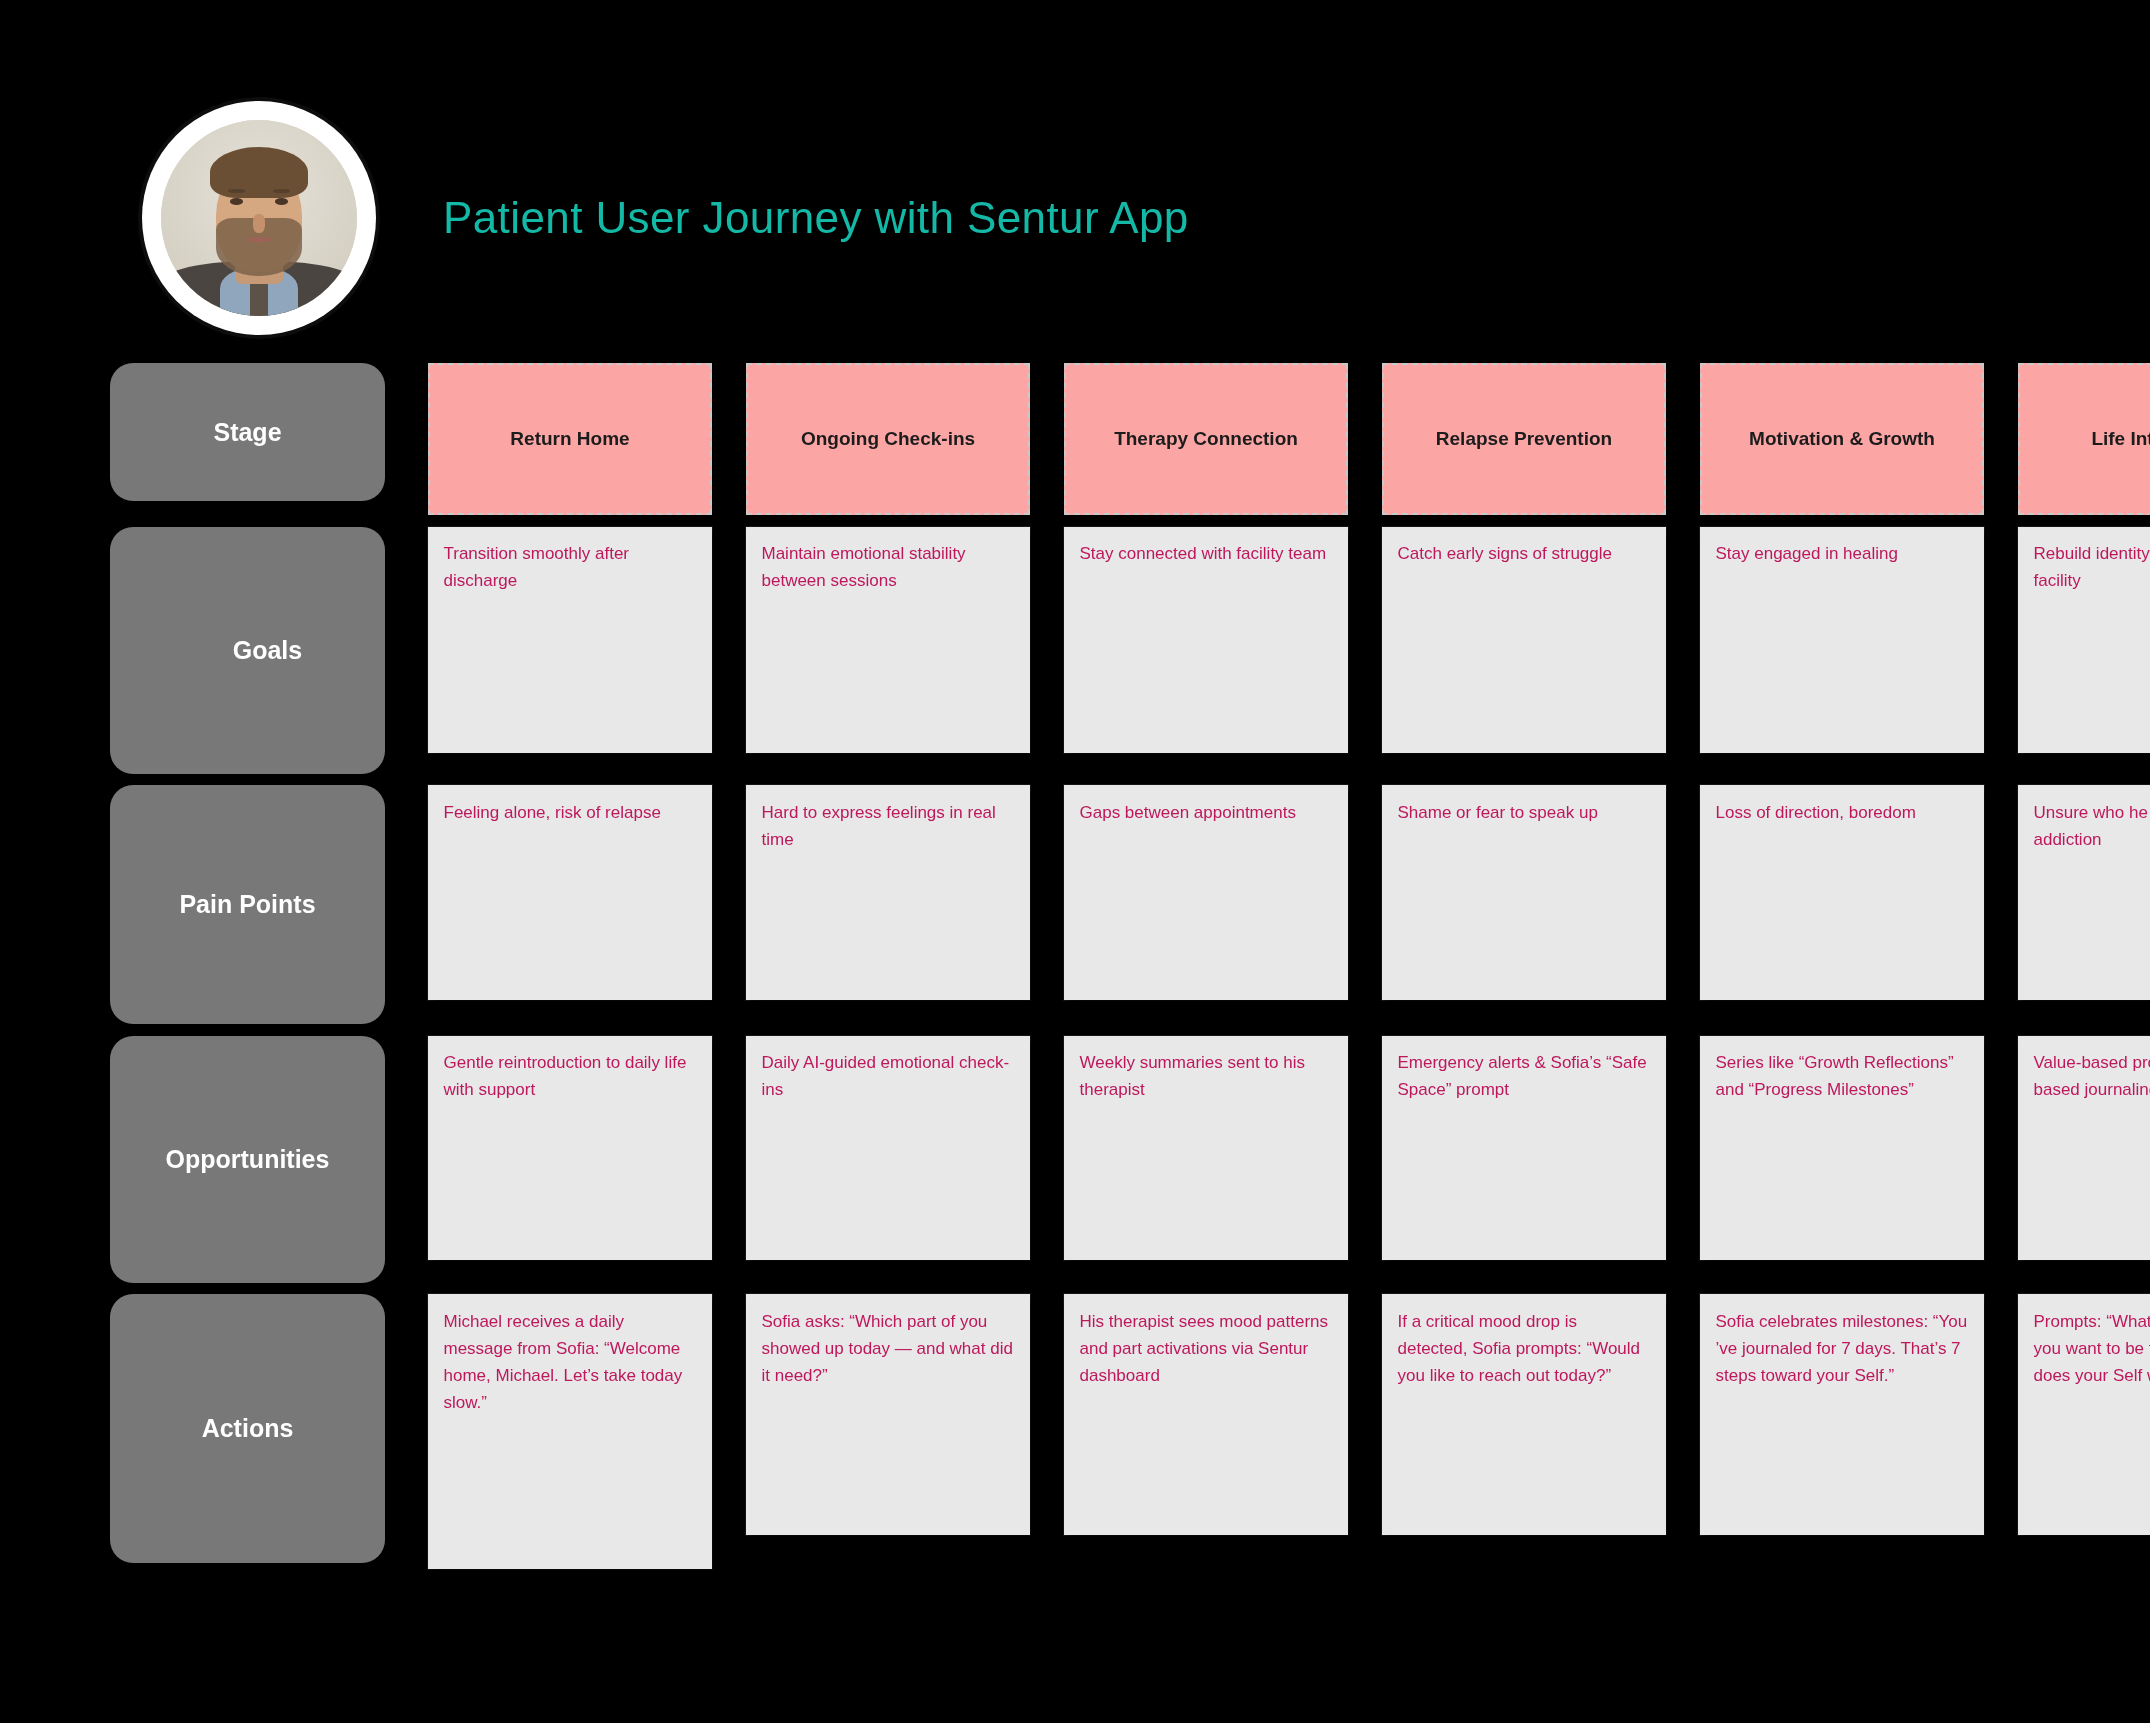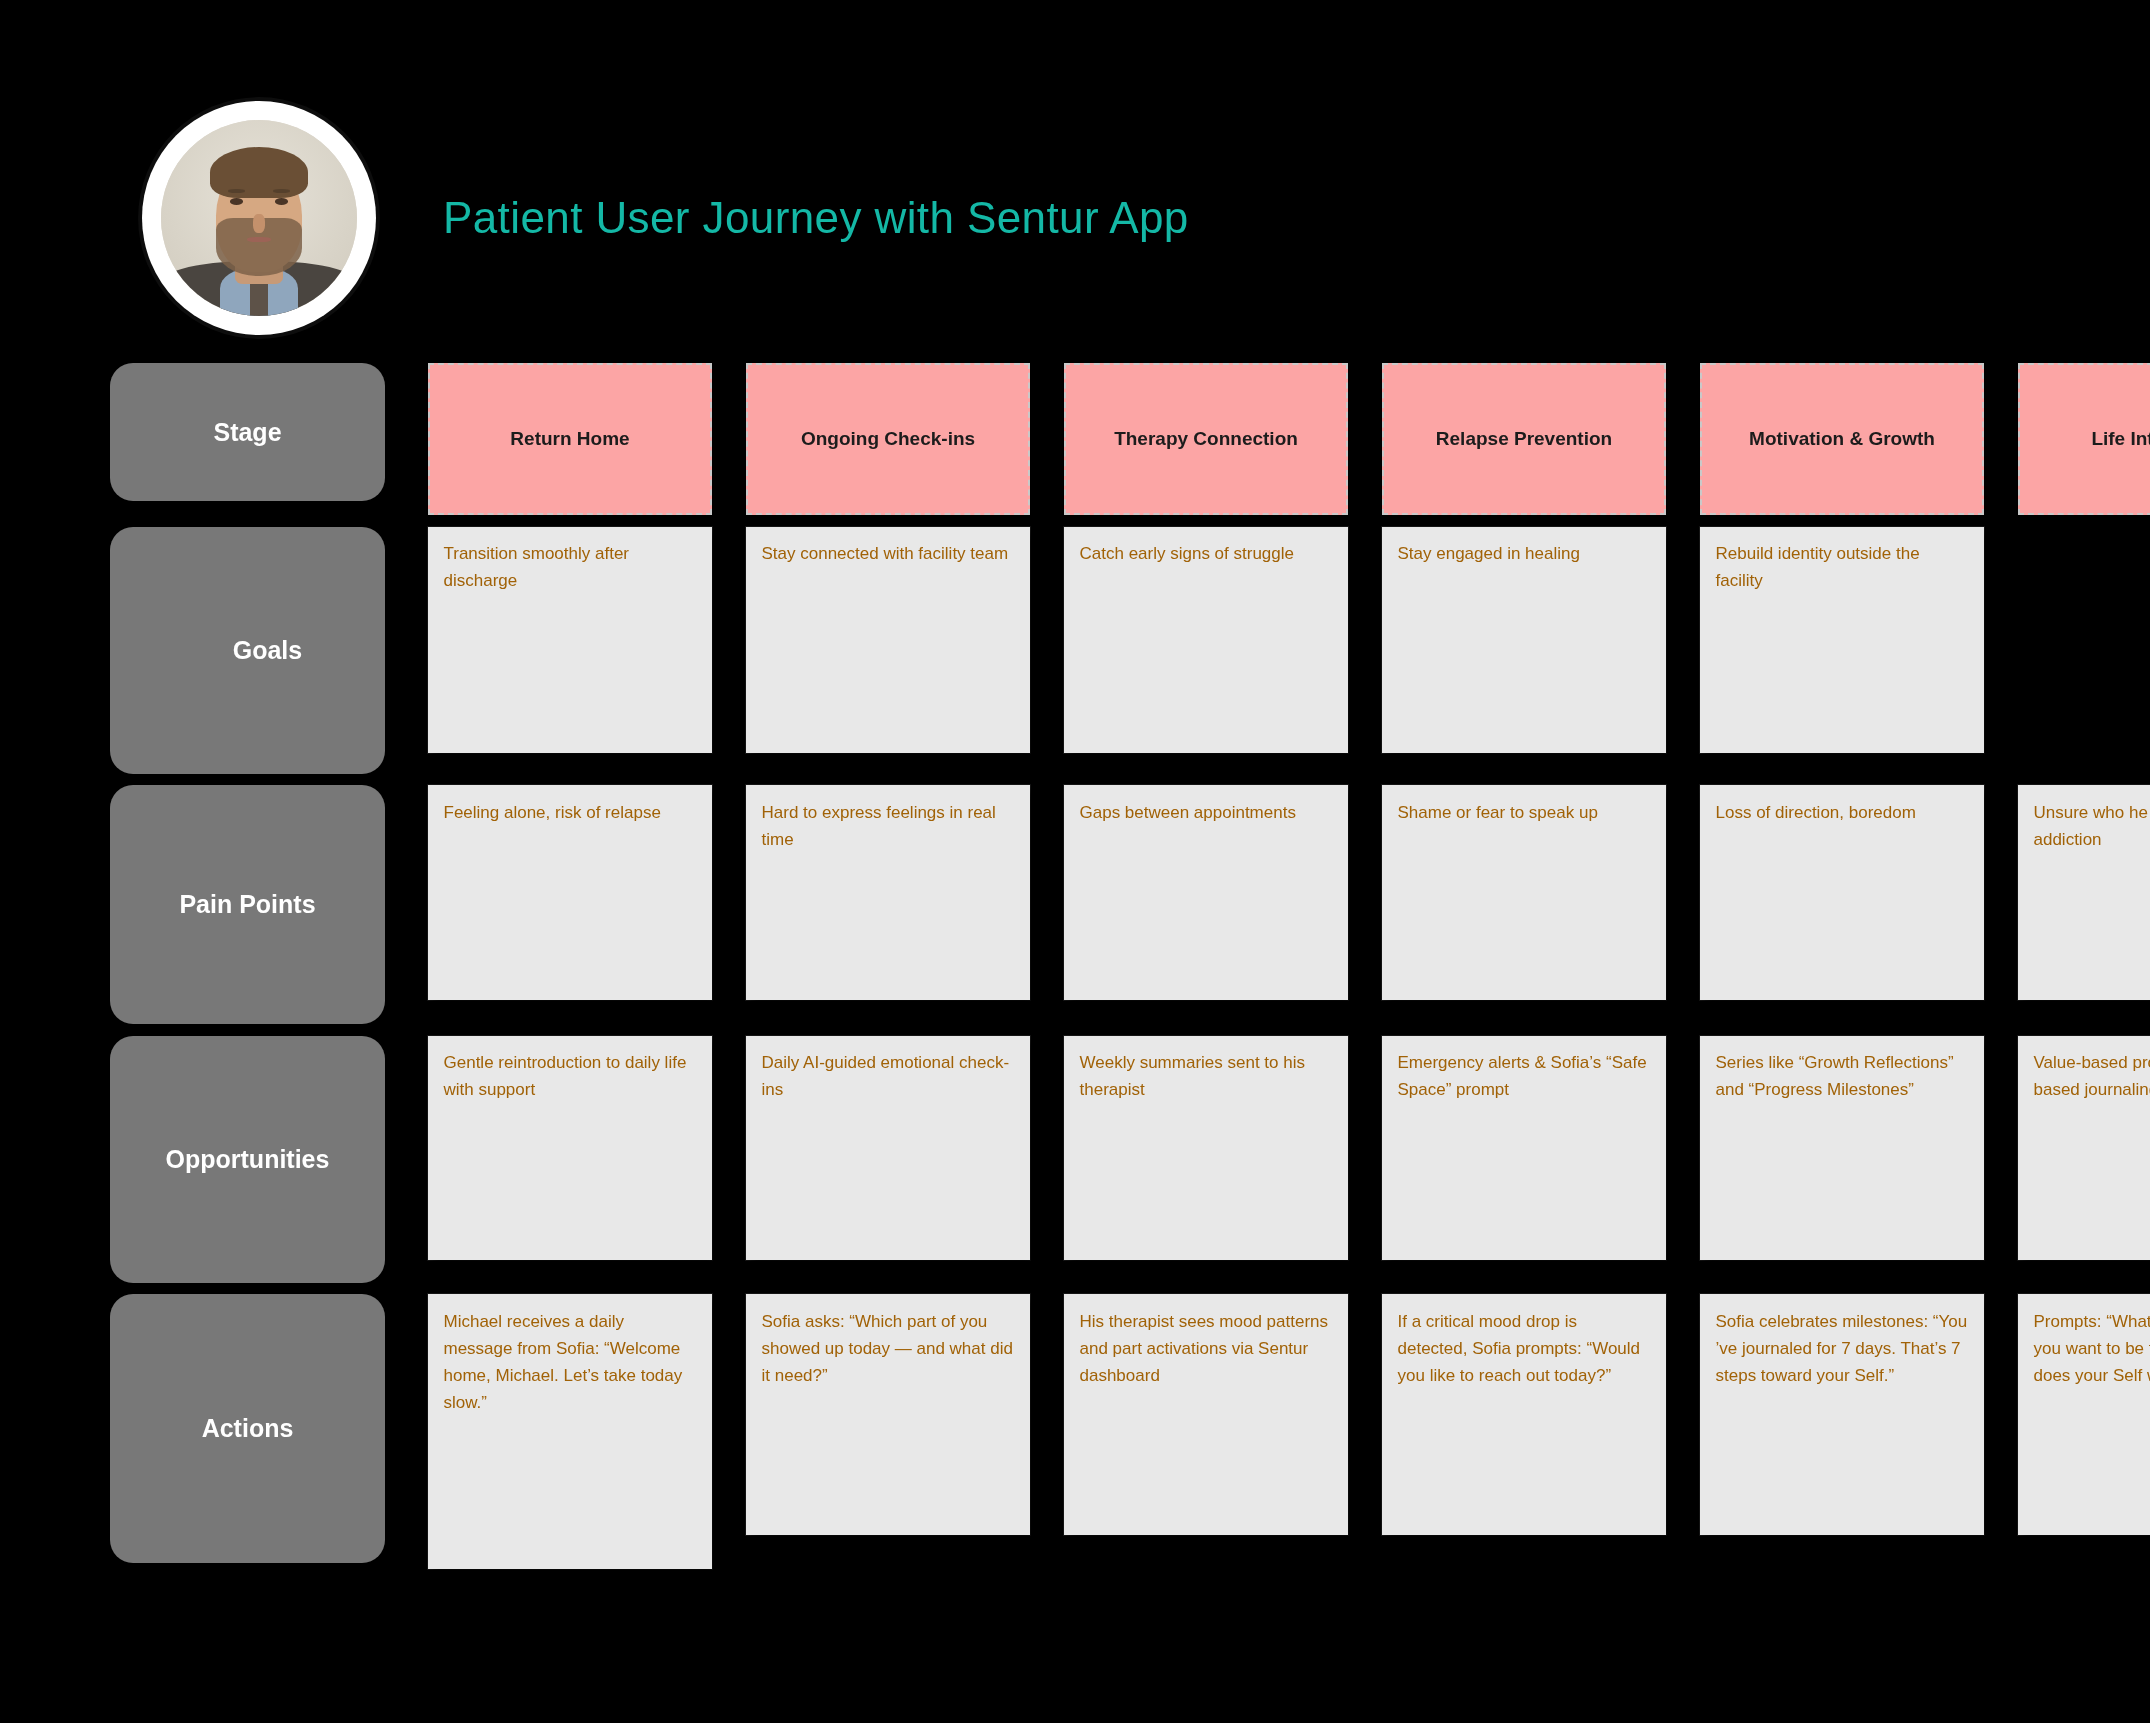--- a/index.html
+++ b/index.html
@@ -152,21 +152,21 @@
     font-size: 19px;
     font-weight: 700;
     line-height: 1.25;
   }
   .card {
     background: #e8e8e8;
     box-sizing: border-box;
     padding: 14.6px 14.6px 14.6px 15.5px;
     box-shadow: 4.3px 6px 9.5px rgba(0,0,0,0.85),
                 0 0 0 0.9px rgba(255,255,255,0.10);
-    color: #a16207;
+    color: #be185d;
     font-size: 17px;
     line-height: 1.58;
     word-wrap: break-word;
   }
   .card.goals  { height: 226px; }
   .card.pain   { height: 215px; }
   .card.opp    { height: 224px; }
   .card.act    { height: 243px; }
 
   .card.act.tall1 { height: 275px; }
@@ -237,20 +237,23 @@
       </div>
     </div>
 
     <div class="row">
       <div class="row-label h-goals">Goals</div>
       <div class="cols">
         <div class="col">
           <div class="card goals">Transition smoothly after discharge</div>
         </div>
         <div class="col">
+          <div class="card goals">Maintain emotional stability between sessions</div>
+        </div>
+        <div class="col">
           <div class="card goals">Stay connected with facility team</div>
         </div>
         <div class="col">
           <div class="card goals">Catch early signs of struggle</div>
         </div>
         <div class="col">
           <div class="card goals">Stay engaged in healing</div>
         </div>
         <div class="col">
           <div class="card goals">Rebuild identity outside the facility</div>

